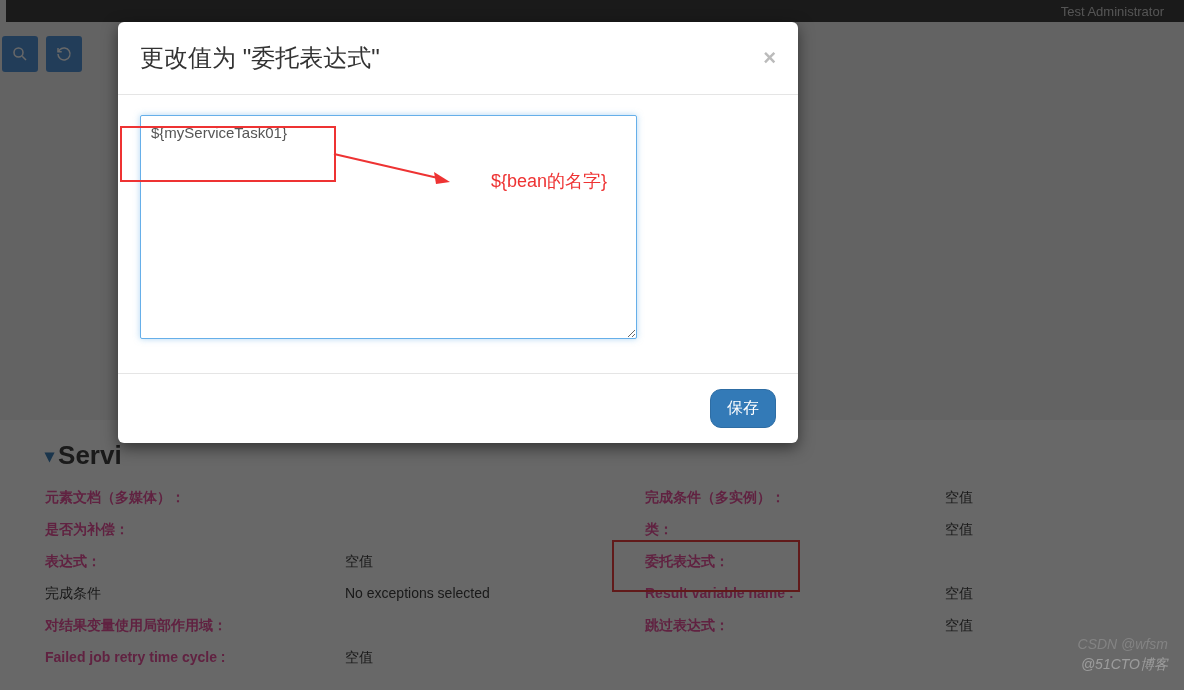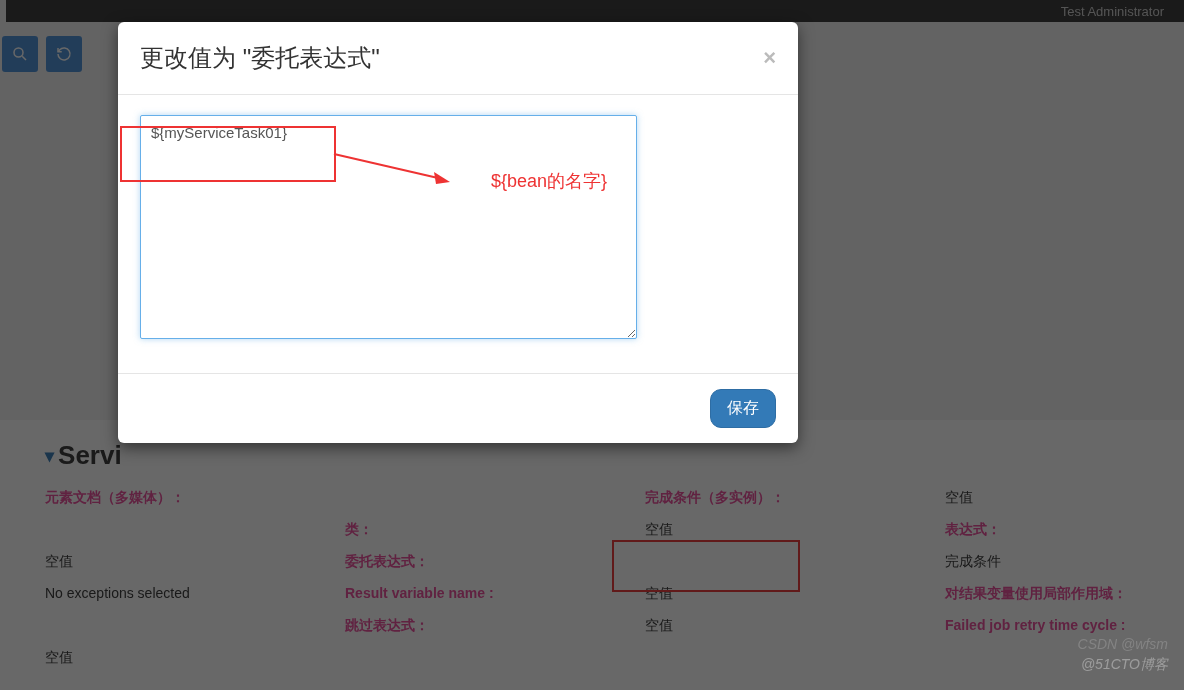--- a/index.html
+++ b/index.html
@@ -218,20 +218,21 @@
     <div class="section-title">
       <span class="chev">▾</span>
       <span>Servi</span>
     </div>
     <div class="props-grid">
       <span class="prop-label">元素文档（多媒体）：</span>
       <span class="prop-val"></span>
       <span class="prop-label">完成条件（多实例）：</span>
       <span class="prop-val">空值</span>
 
+      <span class="prop-label">是否为补偿：</span>
       <span class="prop-val"></span>
       <span class="prop-label">类：</span>
       <span class="prop-val">空值</span>
 
       <span class="prop-label">表达式：</span>
       <span class="prop-val">空值</span>
       <span class="prop-label">委托表达式：</span>
       <span class="prop-val"></span>
 
       <span class="prop-val">完成条件</span>

